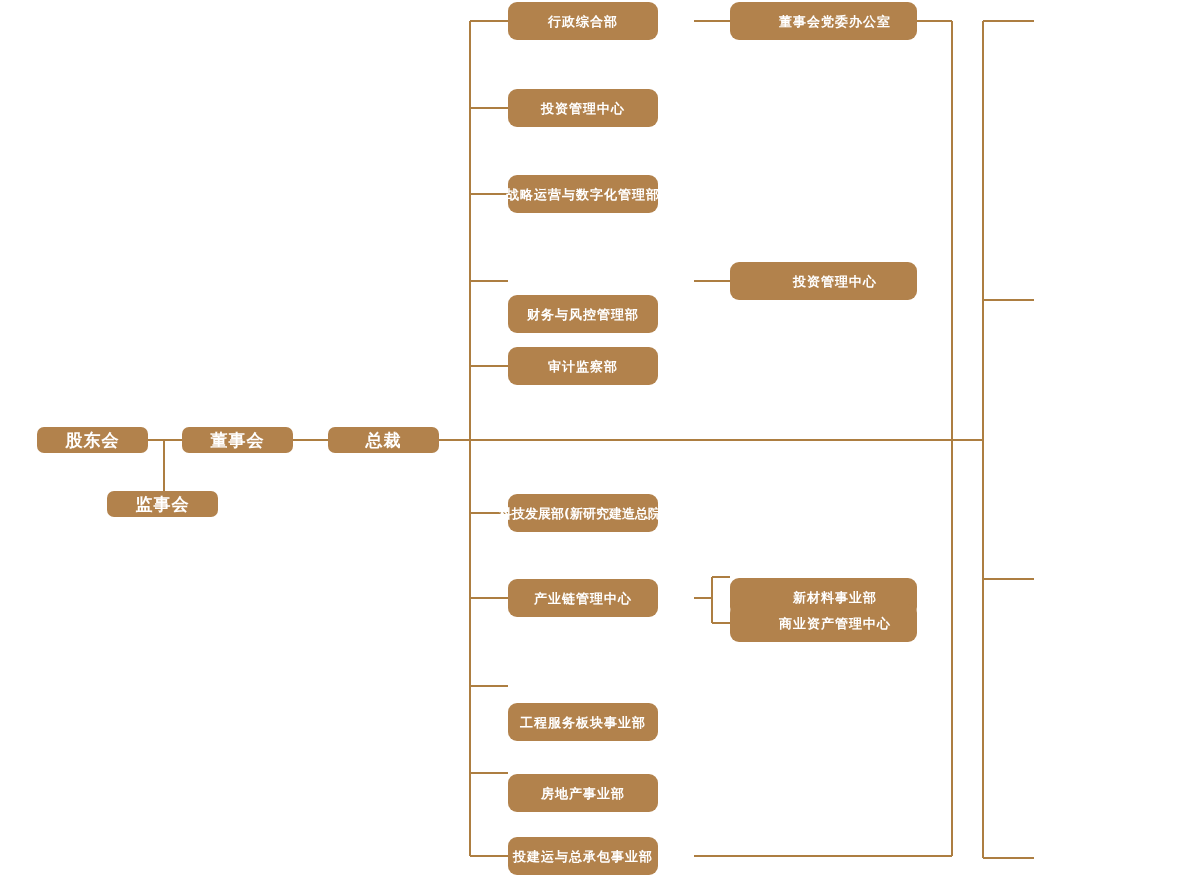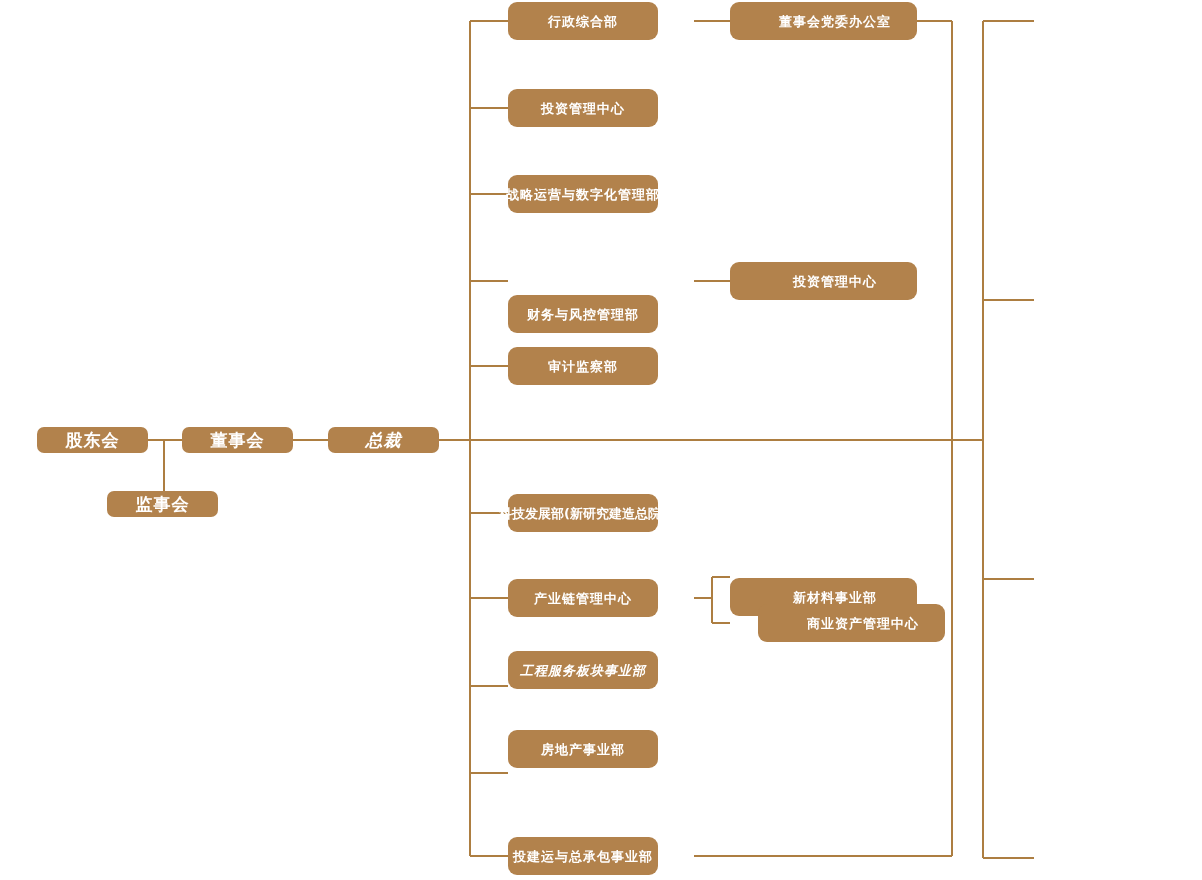--- a/index.html
+++ b/index.html
@@ -64,32 +64,32 @@
     <line x1="952" y1="21" x2="952" y2="856"></line>
     <line x1="983" y1="21" x2="983" y2="858"></line>
     <line x1="983" y1="21" x2="1034" y2="21"></line>
     <line x1="983" y1="300" x2="1034" y2="300"></line>
     <line x1="983" y1="579" x2="1034" y2="579"></line>
     <line x1="983" y1="858" x2="1034" y2="858"></line>
   </svg>
 
   <div class="node lvl1" style="left:37px;top:427px;">股东会</div>
   <div class="node lvl1" style="left:182px;top:427px;">董事会</div>
-  <div class="node lvl1" style="left:328px;top:427px;font-style:italic;">总裁</div>
+  <div class="node lvl1" style="left:328px;top:427px;">总裁</div>
   <div class="node lvl1" style="left:107px;top:491px;">监事会</div>
 
   <div class="node dept" style="left:508px;top:2px;">行政综合部</div>
   <div class="node dept" style="left:508px;top:89px;">投资管理中心</div>
   <div class="node dept" style="left:508px;top:175px;">战略运营与数字化管理部</div>
   <div class="node dept" style="left:508px;top:262px;margin-top:33px;">财务与风控管理部</div>
   <div class="node dept" style="left:508px;top:347px;">审计监察部</div>
   <div class="node dept" style="left:508px;top:494px;letter-spacing:0;">科技发展部(新研究建造总院)</div>
   <div class="node dept" style="left:508px;top:579px;">产业链管理中心</div>
-  <div class="node dept" style="left:508px;top:651px;font-style:italic;">工程服务板块事业部</div>
-  <div class="node dept" style="left:508px;top:730px;">房地产事业部</div>
+  <div class="node dept" style="left:508px;top:703px;">工程服务板块事业部</div>
+  <div class="node dept" style="left:508px;top:774px;">房地产事业部</div>
   <div class="node dept" style="left:508px;top:837px;">投建运与总承包事业部</div>
 
   <div class="node sub" style="left:730px;top:2px;">董事会党委办公室</div>
   <div class="node sub" style="left:730px;top:262px;">投资管理中心</div>
   <div class="node sub" style="left:730px;top:578px;">新材料事业部</div>
-  <div class="node sub" style="left:730px;top:604px;margin-left:28px;">商业资产管理中心</div>
+  <div class="node sub" style="left:730px;top:604px;">商业资产管理中心</div>
 
 </div>
 
 </body></html>

